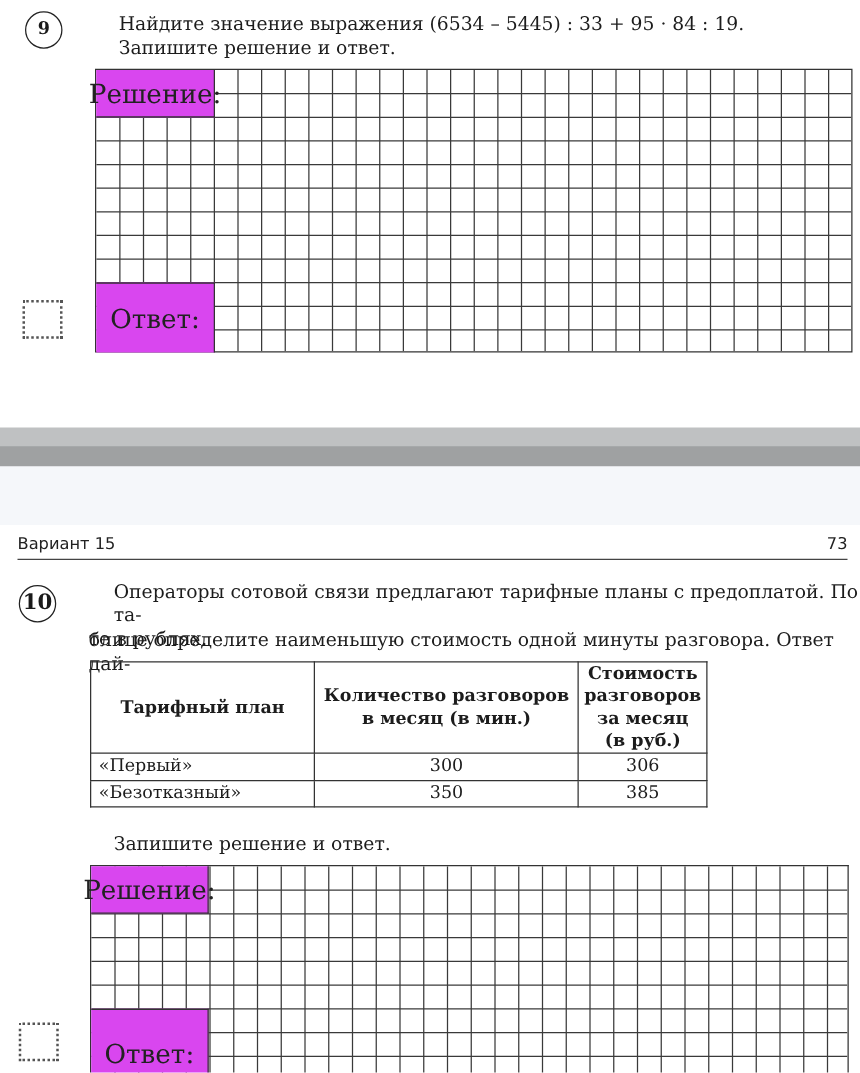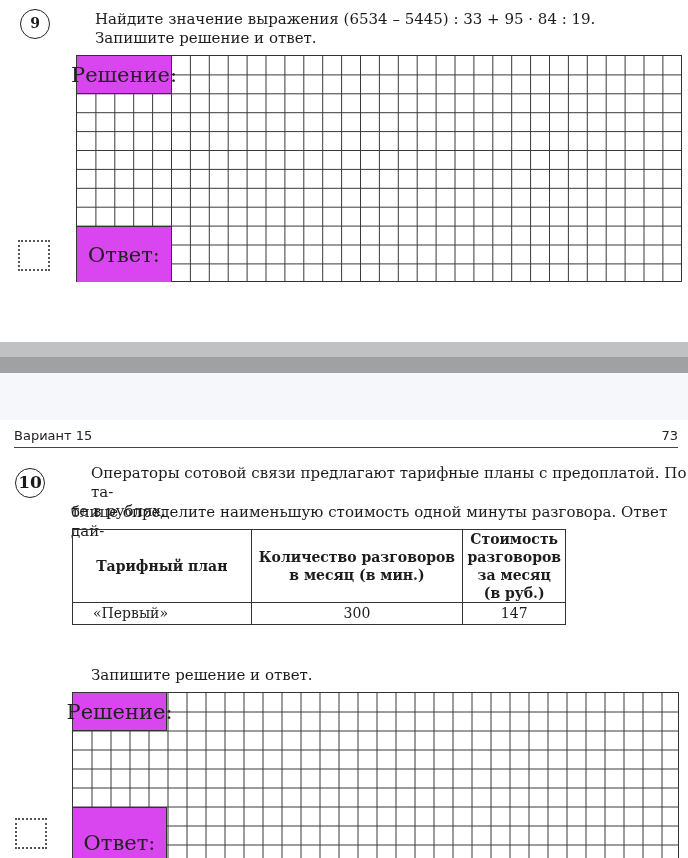--- a/index.html
+++ b/index.html
@@ -32,21 +32,21 @@
     border-bottom: 1px solid #444; }
   .page-header .right { position: absolute; right: 0; top: 0; }
   table.tariffs {
     position: absolute; left: 72px; top: 529px; width: 494px;
     border-collapse: collapse; font-size: 14px; color: #1c1c1c;
   }
   table.tariffs th, table.tariffs td { border: 1.2px solid #333; padding: 0 4px; }
   table.tariffs th { height: 40px; line-height: 18px; font-weight: bold; text-align: center; }
   table.tariffs td { height: 20.5px; line-height: 19px; }
   table.tariffs td.num { text-align: center; }
-  table.tariffs td.plan { text-align: left; padding-left: 20px; }
+  table.tariffs td.plan { text-align: left; padding-left: 6px; }
 </style>
 </head>
 <body>
 
 <div class="task-num" style="left:20px;top:9px;">9</div>
 <div class="task-text" style="left:95px;top:10px;">Найдите значение выражения (6534 – 5445) : 33 + 95 · 84 : 19.</div>
 <div class="task-text" style="left:95px;top:29px;">Запишите решение и ответ.</div>
 
 <div class="grid" id="grid9" style="left:76px;top:55px;width:606px;height:227px;">
   <svg class="gridsvg" width="604" height="225">
@@ -117,21 +117,26 @@
     <tr>
       <th style="width:172px;">Тарифный план</th>
       <th style="width:206px;margin-top:44px;">Количество разговоров в месяц (в мин.)</th>
       <th>Стоимость разговоров за месяц (в руб.)</th>
     </tr>
   </thead>
   <tbody>
     <tr>
       <td class="plan">«Первый»</td>
       <td class="num">300</td>
-      <td class="num">147</td>
+      <td class="num">306</td>
+    </tr>
+    <tr>
+      <td class="plan">«Безотказный»</td>
+      <td class="num">350</td>
+      <td class="num">385</td>
     </tr>
   </tbody>
 </table>
 
 <div class="task-text" style="left:91px;top:666px;">Запишите решение и ответ.</div>
 
 <div class="grid" id="grid10" style="left:72px;top:692px;width:607px;height:180px;border-bottom:none;">
   <svg class="gridsvg" width="605" height="179">
       <line x1="19" x2="19" y1="0" y2="179" stroke="#3a3a3a" stroke-width="1"></line>
       <line x1="38" x2="38" y1="0" y2="179" stroke="#3a3a3a" stroke-width="1"></line>

